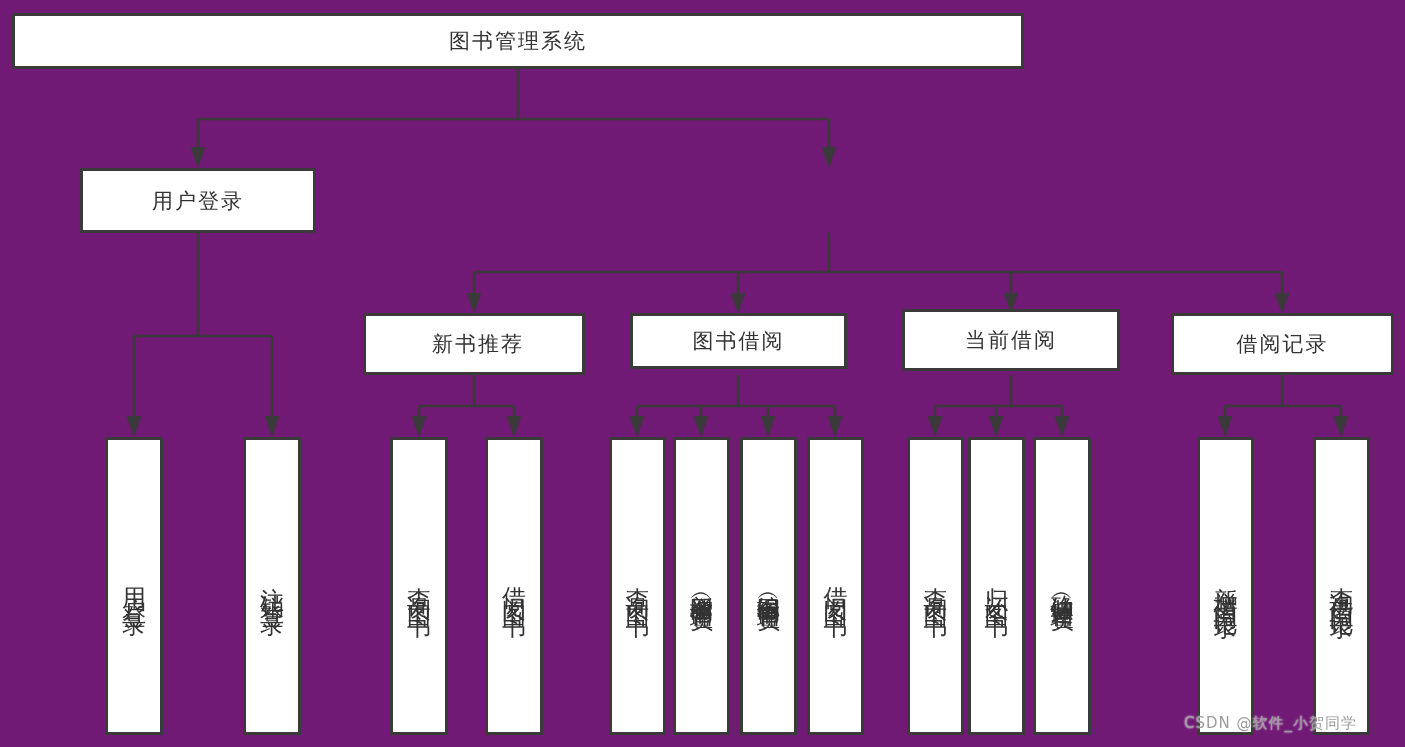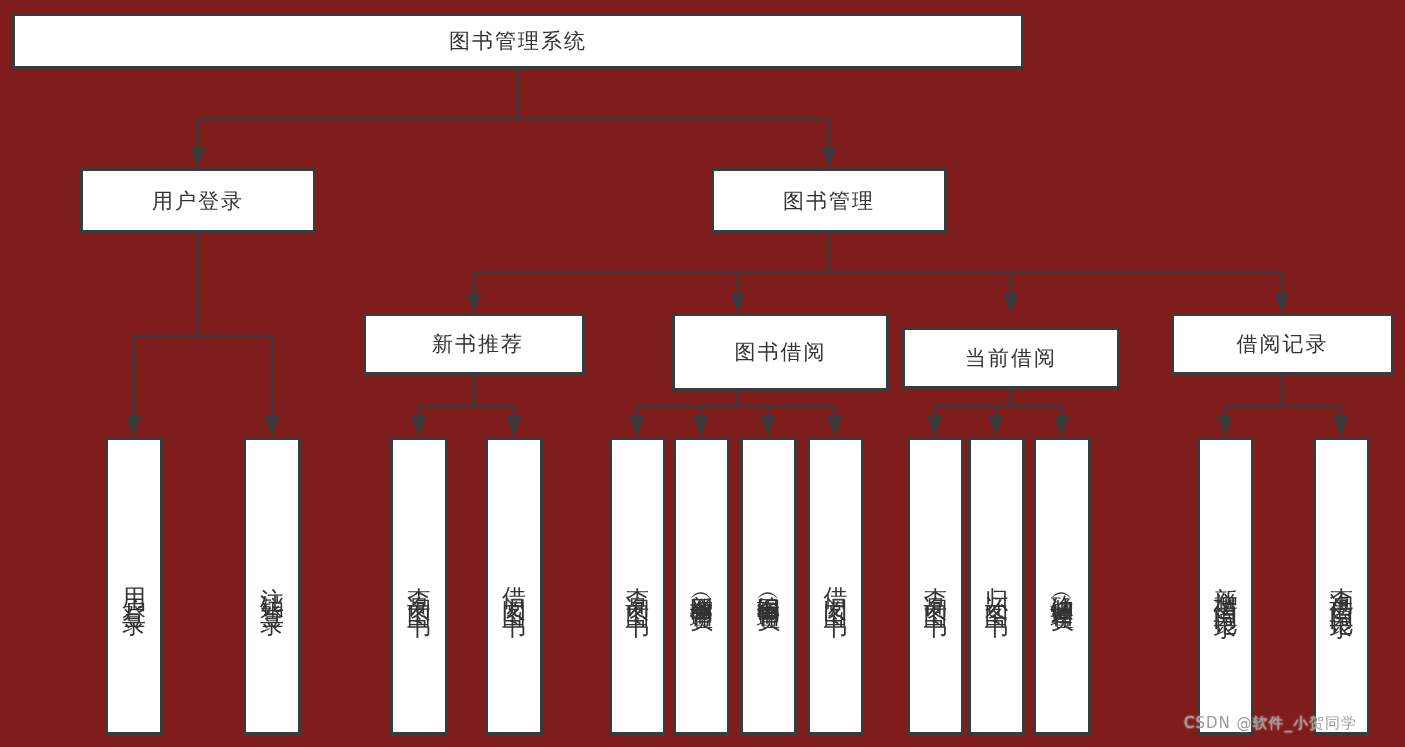--- a/index.html
+++ b/index.html
@@ -1,17 +1,17 @@
 <!DOCTYPE html>
 <html><head>
 <meta charset="utf-8">
 <style>
   html,body{margin:0;padding:0;background:#ffffff;}
   .canvas{
-    position:relative;width:1405px;height:747px;background:#7f1d1d;overflow:hidden;
+    position:relative;width:1405px;height:747px;background:#701a75;overflow:hidden;
     font-family:"DejaVu Sans","Liberation Sans",sans-serif;color:#333333;
   }
   .layer{position:absolute;left:0;top:0;width:1405px;height:747px;}
   .box{
     position:absolute;box-sizing:border-box;border:3px solid #3a3a3a;background:#ffffff;
     display:flex;align-items:center;justify-content:center;text-align:center;
     color:#333333;
   }
   .h-label{font-size:21px;letter-spacing:2px;white-space:nowrap;}
   .v-box{
@@ -78,31 +78,28 @@
     </g>
   </svg>
 
   <div class="box h-label" style="left:12px;top:13px;width:1012px;height:56px;">
     <span>图书管理系统</span>
   </div>
 
   <div class="box h-label" style="left:80px;top:168px;width:236px;height:65px;">
     <span>用户登录</span>
   </div>
-  <div class="box h-label" style="left:711px;top:168px;width:236px;height:65px;">
-    <span>图书管理</span>
-  </div>
 
   <div class="box h-label" style="left:363px;top:313px;width:222px;height:62px;padding-left:8px;">
     <span>新书推荐</span>
   </div>
-  <div class="box h-label" style="left:630px;top:313px;width:217px;height:78px;margin-left:42px;">
+  <div class="box h-label" style="left:630px;top:313px;width:217px;height:56px;">
     <span>图书借阅</span>
   </div>
-  <div class="box h-label" style="left:902px;top:327px;width:218px;height:62px;">
+  <div class="box h-label" style="left:902px;top:309px;width:218px;height:62px;">
     <span>当前借阅</span>
   </div>
   <div class="box h-label" style="left:1171px;top:313px;width:223px;height:62px;">
     <span>借阅记录</span>
   </div>
 
   <div class="box v-box" style="left:105px;top:437px;width:58px;height:298px;">
     <span>用户登录</span>
   </div>
   <div class="box v-box" style="left:243px;top:437px;width:58px;height:298px;">

